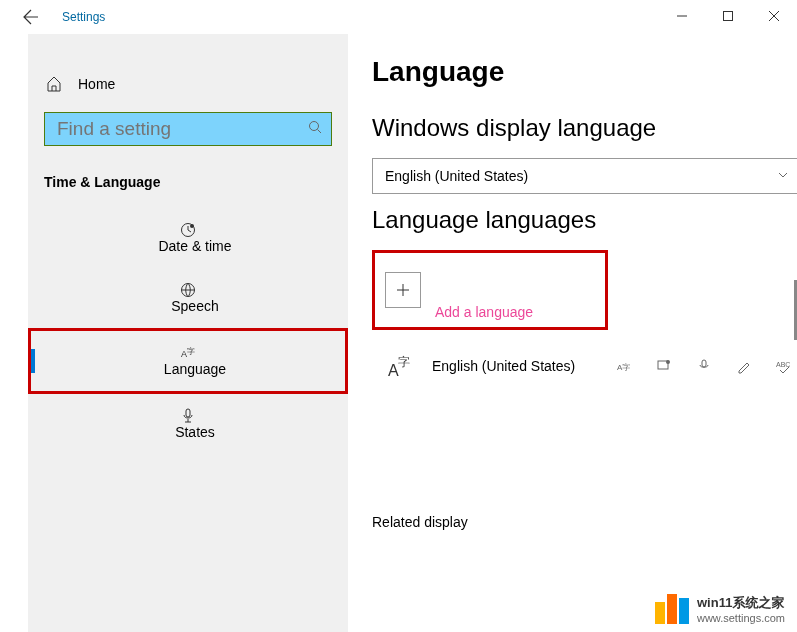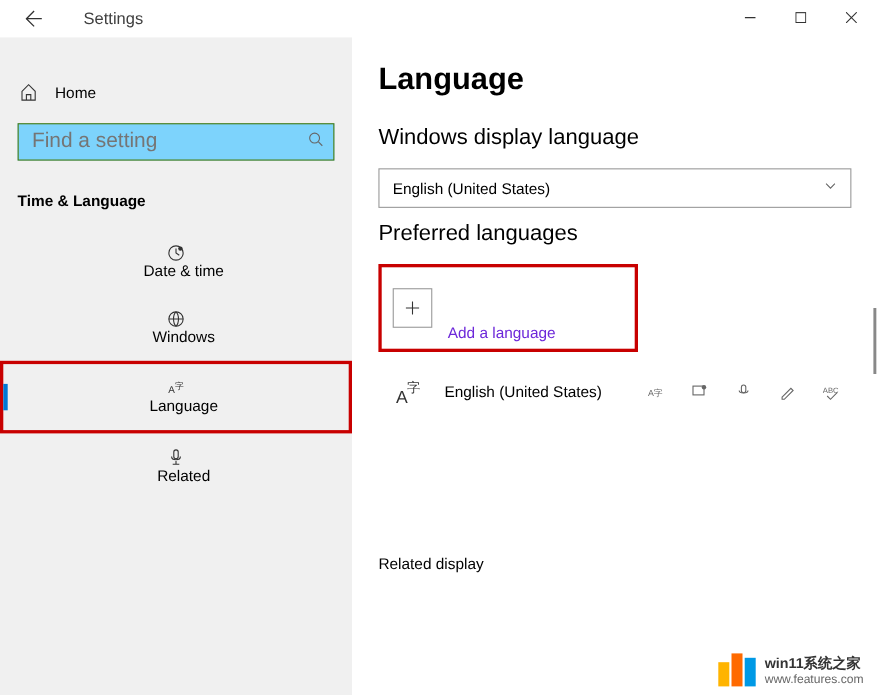--- a/index.html
+++ b/index.html
@@ -1,54 +1,54 @@
 <!DOCTYPE html>
 <html><head>
   <meta charset="utf-8">
   <style>
     * { margin: 0; padding: 0; box-sizing: border-box; font-family: "Segoe UI", -apple-system, sans-serif; }
     body { width: 797px; height: 632px; background: #fff; overflow: hidden; position: relative; }
     
     .titlebar { height: 34px; display: flex; align-items: center; padding-left: 14px; }
     .back-btn { width: 34px; height: 34px; display: flex; align-items: center; justify-content: center; cursor: pointer; }
-    .title-text { font-size: 15px; color: #404040; margin-left: 28px; }
+    .title-text { font-size: 12px; color: #0369a1; margin-left: 14px; }
     .win-controls { position: absolute; top: 0; right: 0; display: flex; }
     .win-btn { width: 46px; height: 32px; display: flex; align-items: center; justify-content: center; cursor: pointer; }
     
     .content { display: flex; height: calc(100% - 34px); }
     
-    .sidebar { width: 320px; background: #f0f0f0; padding-top: 32px; }
+    .sidebar { width: 320px; background: #f0f0f0; padding-top: 32px; margin-left: 28px; }
     .home-item { display: flex; align-items: center; padding: 10px 16px 10px 16px; cursor: pointer; }
     .home-item .icon { width: 20px; display: flex; justify-content: center; }
     .home-item .label { margin-left: 14px; font-size: 14px; color: #000; }
     
     .search-box { margin: 10px 16px 20px 16px; position: relative; }
     .search-input { width: 100%; height: 34px; border: 1px solid #4d7c0f; background: #7dd3fc; padding: 0 36px 0 12px; font-size: 19px; outline: none; }
     .search-icon { position: absolute; right: 10px; top: 50%; transform: translateY(-50%); }
     
     .category-header { padding: 8px 16px 18px 16px; font-size: 14px; font-weight: 600; color: #000; }
     
     .nav-item { display: flex; align-items: center; padding: 14px 16px; cursor: pointer; position: relative; flex-direction: column; }
     .nav-item .icon { width: 20px; display: flex; justify-content: center; }
     .nav-item .label { margin-left: 14px; font-size: 14px; color: #000; }
     .nav-item.active::before { content: ""; position: absolute; left: 0; top: 50%; transform: translateY(-50%); width: 4px; height: 24px; background: #0078d4; }
     .highlight-box { border: 3px solid #c80000; }
     
     .main { flex: 1; padding: 22px 0 0 24px; overflow-y: auto; position: relative; }
     .page-title { font-size: 28px; font-weight: 600; color: #000; margin-bottom: 26px; }
-    .section-title { font-size: 20px; font-weight: 500; color: #000; margin-top: 12px; margin-bottom: 16px; }
+    .section-title { font-size: 24px; font-weight: 500; color: #000; margin-top: 12px; margin-bottom: 16px; }
     
     .dropdown { border: 1px solid #999; padding: 8px 12px; display: flex; align-items: center; justify-content: space-between; cursor: pointer; margin-bottom: 12px; width: 430px; }
     .dropdown-text { font-size: 14px; color: #000; }
     
     .desc-text { font-size: 14px; color: #000; line-height: 1.4; margin-bottom: 30px; width: 420px; }
     
     .add-lang-btn { border: 3px solid #c80000; padding: 7px 10px; display: flex; align-items: center; cursor: pointer; width: 236px; margin-bottom: 8px; }
     .plus-box { width: 36px; height: 36px; border: 1px solid #999; display: flex; align-items: center; justify-content: center; margin-right: 14px; }
-    .add-lang-text { font-size: 14px; color: #6d28d9; margin-top: 44px; }
+    .add-lang-text { font-size: 14px; color: #ec4899; margin-top: 44px; }
     
     .lang-item { display: flex; align-items: center; padding: 10px 10px; cursor: pointer; width: 430px; }
     .lang-icon-box { width: 36px; height: 36px; display: flex; align-items: center; justify-content: center; margin-right: 14px; }
     .lang-name { font-size: 14px; color: #000; flex: 1; }
     .lang-features { display: flex; gap: 24px; }
     .feat-icon { width: 16px; height: 16px; }
     
     .related-title { font-size: 14px; color: #000; margin-top: 120px; }
     
     .watermark { position: absolute; bottom: 8px; right: 12px; display: flex; align-items: center; gap: 8px; }
@@ -122,60 +122,60 @@
       <span class="label">Date &amp; time</span>
     </div>
 
     <div class="nav-item">
       <span class="icon">
         <svg width="16" height="16" viewBox="0 0 16 16">
             <circle cx="8" cy="8" r="6.5" stroke="#333" stroke-width="1" fill="none"></circle>
             <path d="M1.5 8 L14.5 8 M8 1.5 C5 4 5 12 8 14.5 C11 12 11 4 8 1.5" stroke="#333" stroke-width="1" fill="none"></path>
           </svg>
       </span>
-      <span class="label">Windows</span>
+      <span class="label">Speech</span>
     </div>
 
     <div class="nav-item active highlight-box">
       <span class="icon">
         <svg width="16" height="16" viewBox="0 0 16 16">
             <text x="1" y="12" font-size="9" fill="#333">A</text>
             <text x="7" y="9" font-size="8" fill="#333">字</text>
           </svg>
       </span>
       <span class="label">Language</span>
     </div>
 
     <div class="nav-item">
       <span class="icon">
         <svg width="16" height="16" viewBox="0 0 16 16">
             <rect x="6" y="1" width="4" height="8" rx="2" stroke="#333" stroke-width="1" fill="none"></rect>
             <path d="M4 7 C4 11 12 11 12 7 M8 11 L8 14 M5 14 L11 14" stroke="#333" stroke-width="1" fill="none"></path>
           </svg>
       </span>
-      <span class="label">Related</span>
+      <span class="label">States</span>
     </div>
   </div>
 
   <div class="main">
     <h1 class="page-title">Language</h1>
 
     <h2 class="section-title">Windows display language</h2>
 
     <div class="dropdown">
       <span class="dropdown-text">English (United States)</span>
       <span>
         <svg width="12" height="12" viewBox="0 0 12 12">
             <path d="M2 4 L6 8 L10 4" stroke="#666" stroke-width="1" fill="none"></path>
           </svg>
       </span>
     </div>
 
 
-    <h2 class="section-title">Preferred languages</h2>
+    <h2 class="section-title">Language languages</h2>
 
 
     <div class="add-lang-btn">
       <div class="plus-box">
         <svg width="16" height="16" viewBox="0 0 16 16">
             <path d="M8 2 L8 14 M2 8 L14 8" stroke="#333" stroke-width="1"></path>
           </svg>
       </div>
       <span class="add-lang-text">Add a language</span>
     </div>
@@ -217,15 +217,15 @@
 </div>
 
 <div class="watermark">
   <div class="wm-logo">
     <div class="wm-bar" style="background:#ffb400;height:22px;margin-top:8px;"></div>
     <div class="wm-bar" style="background:#ff6a00;height:30px;"></div>
     <div class="wm-bar" style="background:#0099e5;height:26px;margin-top:4px;"></div>
   </div>
   <div>
     <div class="wm-text">win11系统之家</div>
-    <div class="wm-sub">www.features.com</div>
+    <div class="wm-sub">www.settings.com</div>
   </div>
 </div>
 
 </body></html>

